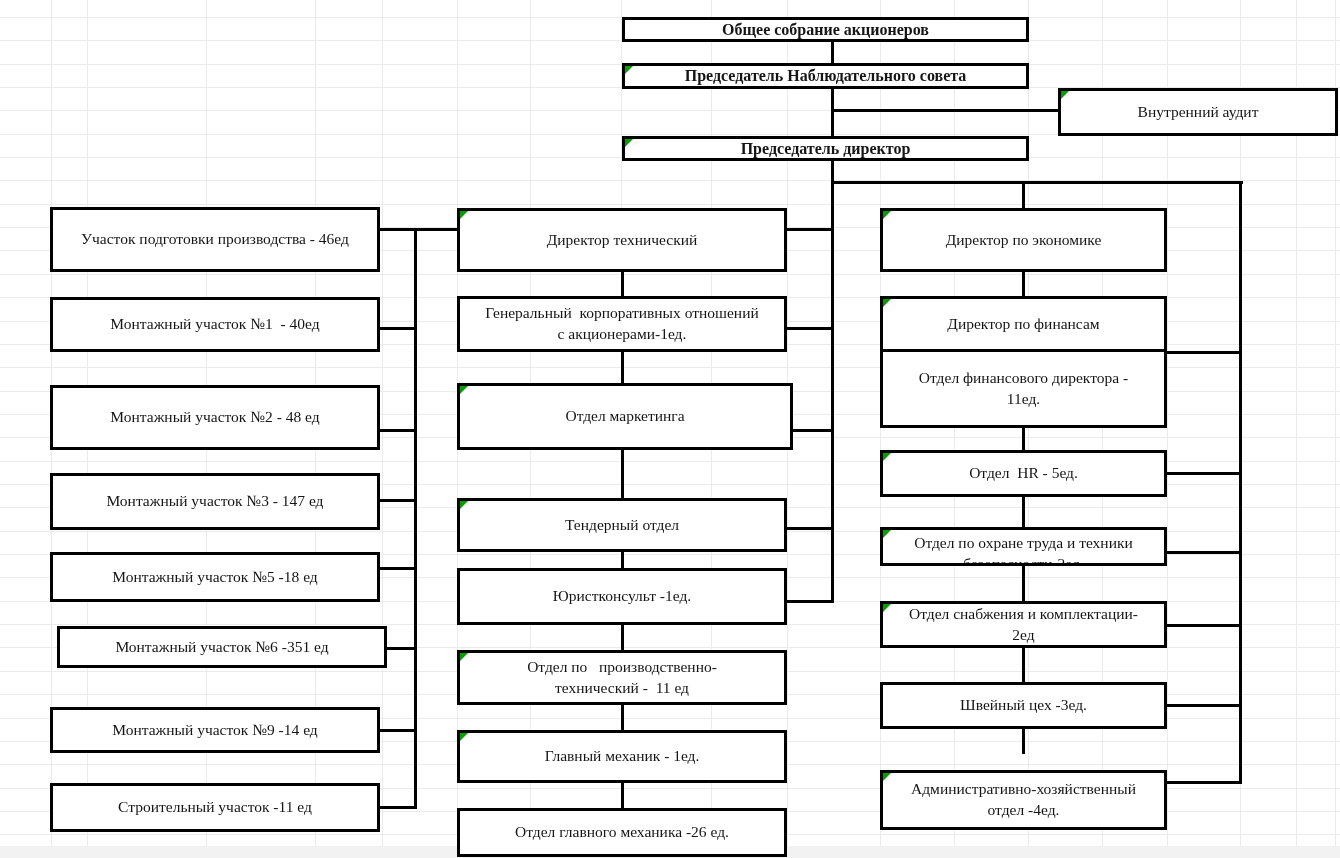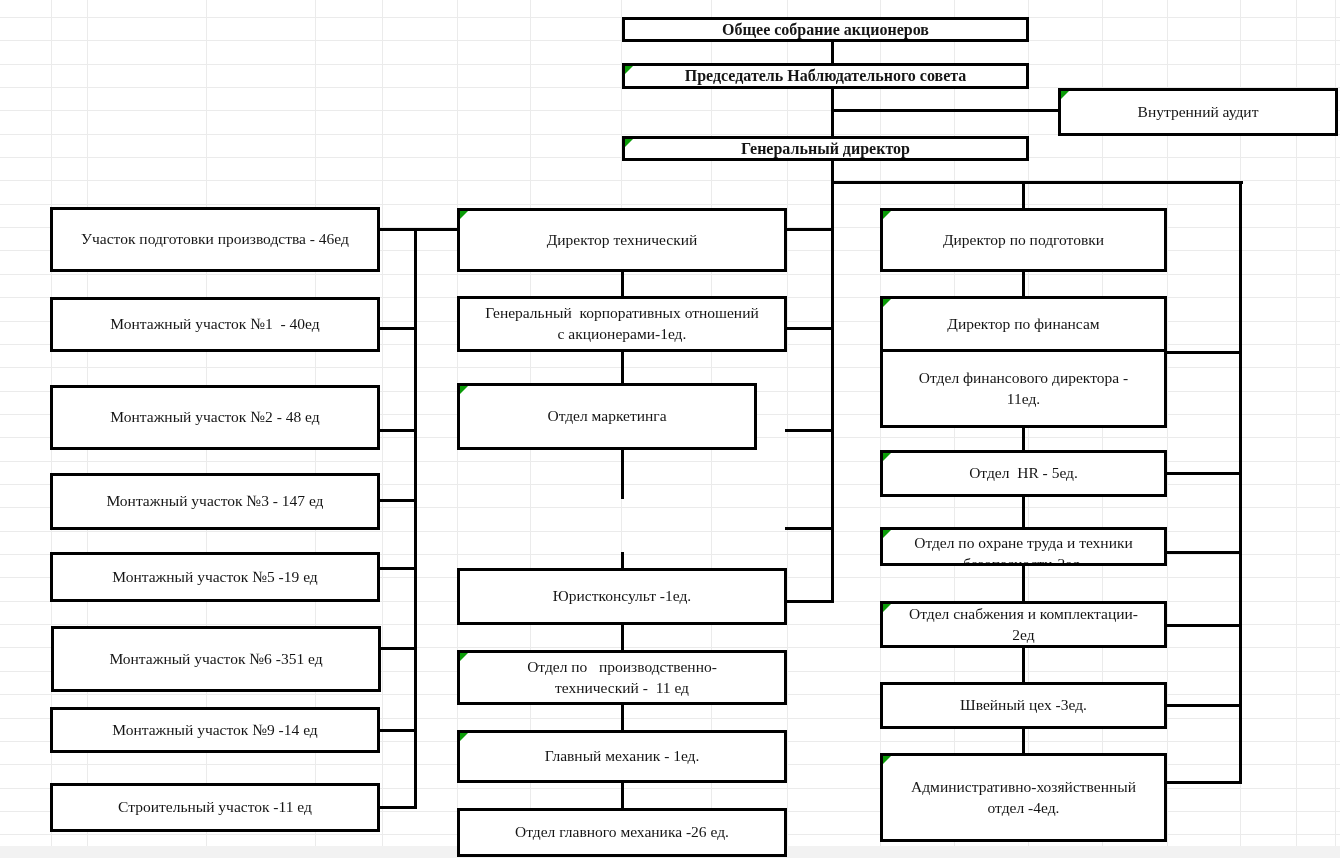--- a/index.html
+++ b/index.html
@@ -37,79 +37,83 @@
   <div class="node" style="left:1058px;top:88px;width:280px;height:48px">
     <i class="marker"></i>
     <span class="label">Внутренний аудит</span>
   </div>
   <div class="node bold" style="left:622px;top:63px;width:407px;height:26px">
     <i class="marker"></i>
     <span class="label">Председатель Наблюдательного совета</span>
   </div>
   <div class="node bold" style="left:622px;top:136px;width:407px;height:25px">
     <i class="marker"></i>
-    <span class="label">Генеральный директор</span>
+    <span class="label">Председатель директор</span>
   </div>
 
   <div class="node" style="left:50px;top:207px;width:330px;height:65px">
     <span class="label">Участок подготовки производства - 46ед</span>
   </div>
   <div class="node" style="left:50px;top:297px;width:330px;height:55px">
     <span class="label">Монтажный участок №1  - 40ед</span>
   </div>
   <div class="node" style="left:50px;top:385px;width:330px;height:65px">
     <span class="label">Монтажный участок №2 - 48 ед</span>
   </div>
   <div class="node" style="left:50px;top:473px;width:330px;height:57px">
     <span class="label">Монтажный участок №3 - 147 ед</span>
   </div>
   <div class="node" style="left:50px;top:552px;width:330px;height:50px">
-    <span class="label">Монтажный участок №5 -19 ед</span>
-  </div>
-  <div class="node" style="left:51px;top:626px;width:330px;height:66px">
+    <span class="label">Монтажный участок №5 -18 ед</span>
+  </div>
+  <div class="node" style="left:57px;top:626px;width:330px;height:42px">
     <span class="label">Монтажный участок №6 -351 ед</span>
   </div>
   <div class="node" style="left:50px;top:707px;width:330px;height:46px">
     <span class="label">Монтажный участок №9 -14 ед</span>
   </div>
   <div class="node" style="left:50px;top:783px;width:330px;height:49px">
     <span class="label">Строительный участок -11 ед</span>
   </div>
 
   <div class="node" style="left:457px;top:208px;width:330px;height:64px">
     <i class="marker"></i>
     <span class="label">Директор технический</span>
   </div>
   <div class="node" style="left:457px;top:296px;width:330px;height:56px">
     <span class="label">Генеральный  корпоративных отношений
 с акционерами-1ед.</span>
   </div>
-  <div class="node" style="left:457px;top:383px;width:300px;height:67px">
+  <div class="node" style="left:457px;top:383px;width:336px;height:67px">
     <i class="marker"></i>
     <span class="label">Отдел маркетинга</span>
+  </div>
+  <div class="node" style="left:457px;top:498px;width:330px;height:54px">
+    <i class="marker"></i>
+    <span class="label">Тендерный отдел</span>
   </div>
   <div class="node" style="left:457px;top:568px;width:330px;height:57px">
     <span class="label">Юристконсульт -1ед.</span>
   </div>
   <div class="node" style="left:457px;top:650px;width:330px;height:55px">
     <i class="marker"></i>
     <span class="label">Отдел по   производственно-
 технический -  11 ед</span>
   </div>
   <div class="node" style="left:457px;top:730px;width:330px;height:53px">
     <i class="marker"></i>
     <span class="label">Главный механик - 1ед.</span>
   </div>
   <div class="node" style="left:457px;top:808px;width:330px;height:49px">
     <span class="label">Отдел главного механика -26 ед.</span>
   </div>
 
   <div class="node" style="left:880px;top:208px;width:287px;height:64px">
     <i class="marker"></i>
-    <span class="label">Директор по подготовки</span>
+    <span class="label">Директор по экономике</span>
   </div>
   <div class="node" style="left:880px;top:296px;width:287px;height:56px">
     <i class="marker"></i>
     <span class="label">Директор по финансам</span>
   </div>
   <div class="node" style="left:880px;top:349px;width:287px;height:79px">
     <span class="label">Отдел финансового директора -
 11ед.</span>
   </div>
   <div class="node" style="left:880px;top:450px;width:287px;height:47px">
@@ -122,21 +126,21 @@
 безопасности-2ед.</span>
   </div>
   <div class="node" style="left:880px;top:601px;width:287px;height:47px">
     <i class="marker"></i>
     <span class="label">Отдел снабжения и комплектации-
 2ед</span>
   </div>
   <div class="node" style="left:880px;top:682px;width:287px;height:47px">
     <span class="label">Швейный цех -3ед.</span>
   </div>
-  <div class="node" style="left:880px;top:753px;width:287px;height:89px">
+  <div class="node" style="left:880px;top:770px;width:287px;height:60px">
     <i class="marker"></i>
     <span class="label">Административно-хозяйственный
 отдел -4ед.</span>
   </div>
 
 <div class="grid-line h" style="left: 0px; width: 1340px; top: 17px;"></div>
     <div class="grid-line h" style="left: 0px; width: 1340px; top: 40px;"></div>
     <div class="grid-line h" style="left: 0px; width: 1340px; top: 64px;"></div>
     <div class="grid-line h" style="left: 0px; width: 1340px; top: 87px;"></div>
     <div class="grid-line h" style="left: 0px; width: 1340px; top: 110px;"></div>

